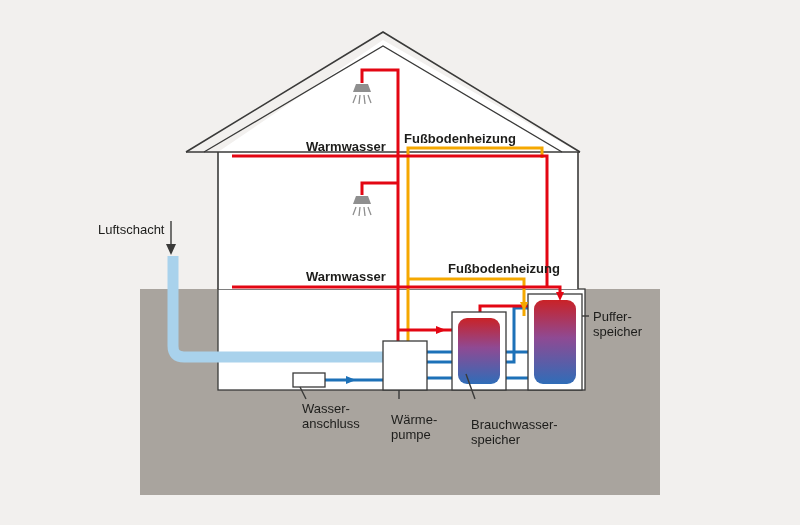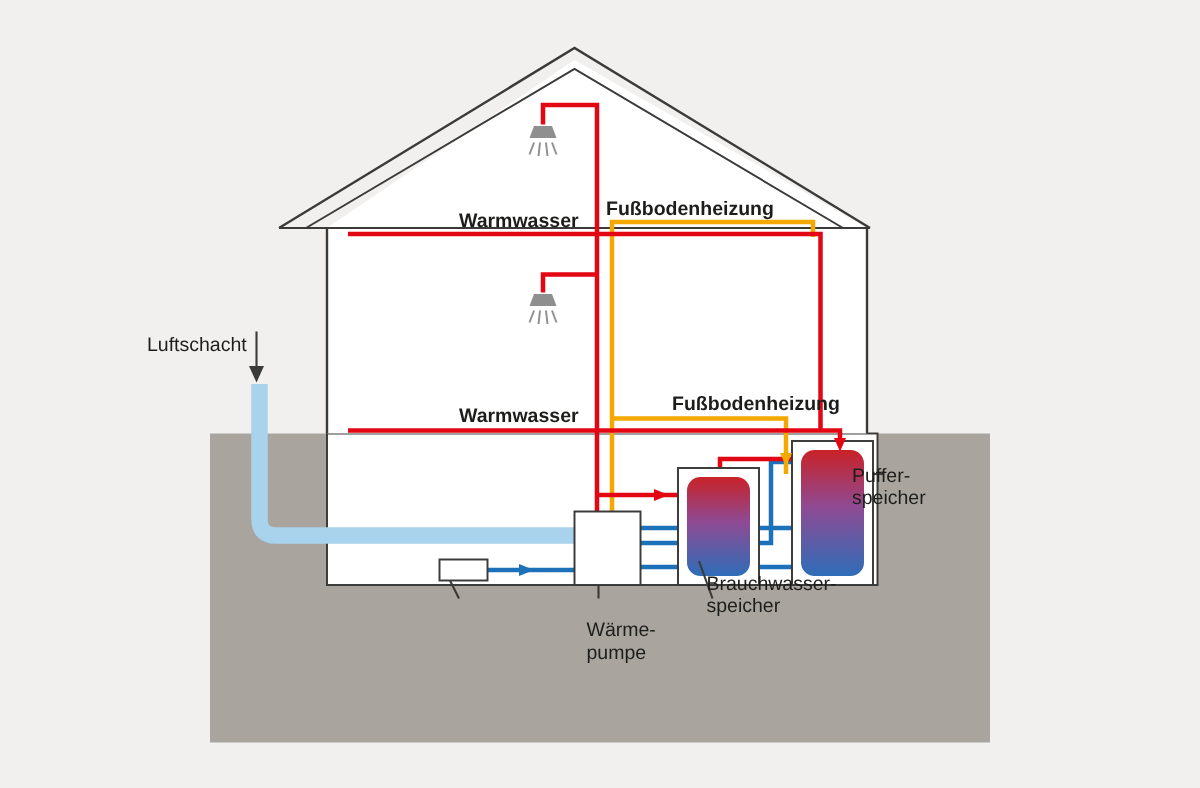--- a/index.html
+++ b/index.html
@@ -137,28 +137,32 @@
   </svg>
 
   <div class="label" style="left:98px;top:222px">Luftschacht</div>
 
   <div class="label bold" style="left:306px;top:139px">Warmwasser</div>
   <div class="label bold" style="left:404px;top:131px">Fußbodenheizung</div>
 
   <div class="label bold" style="left:306px;top:269px">Warmwasser</div>
   <div class="label bold" style="left:448px;top:261px">Fußbodenheizung</div>
 
-  <div class="label" style="left:568px;top:309px">
+  <div class="label" style="left:593px;top:309px">
     <div>Puffer-</div>
     <div>speicher</div>
   </div>
 
+  <div class="label" style="left:302px;top:401px">
+    <div>Wasser-</div>
+    <div>anschluss</div>
+  </div>
 
   <div class="label" style="left:391px;top:412px">
     <div>Wärme-</div>
     <div>pumpe</div>
   </div>
 
-  <div class="label" style="left:471px;top:381px">
+  <div class="label" style="left:471px;top:417px">
     <div>Brauchwasser-</div>
     <div>speicher</div>
   </div>
 </div>
 
 </body></html>

